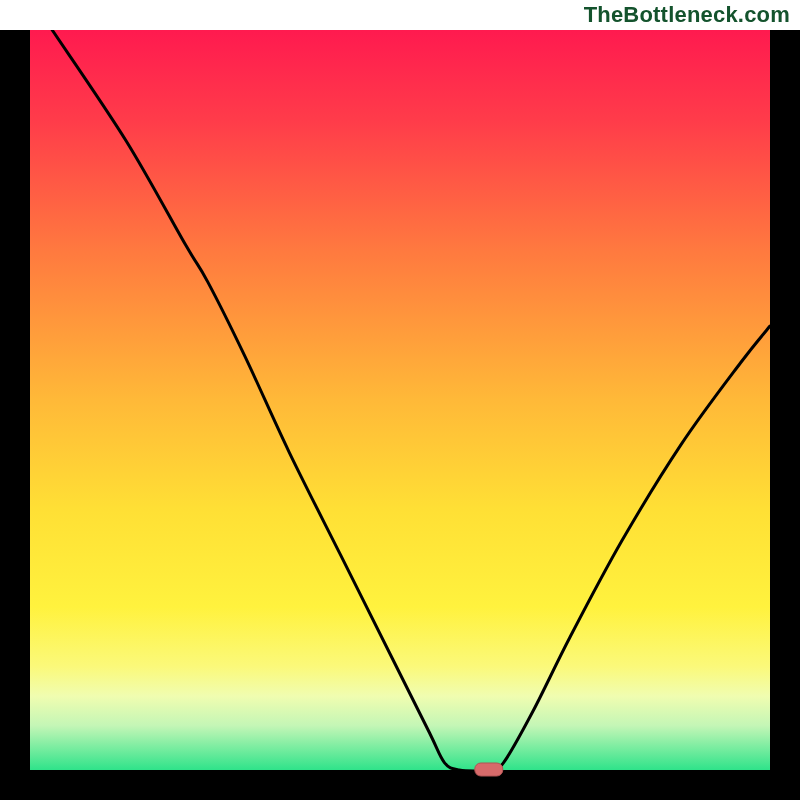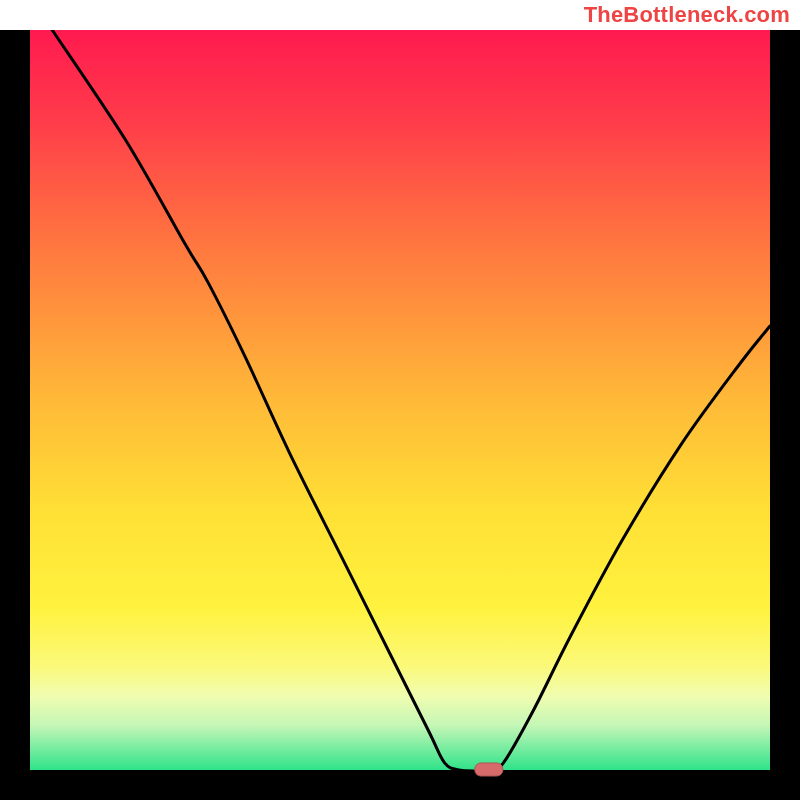--- a/index.html
+++ b/index.html
@@ -15,21 +15,21 @@
     width: 800px;
     height: 800px;
   }
   .watermark {
     position: absolute;
     top: 2px;
     right: 10px;
     font-family: Arial, Helvetica, sans-serif;
     font-size: 22px;
     font-weight: bold;
-    color: #ef4444;
+    color: #14532d;
     letter-spacing: 0.2px;
     z-index: 10;
   }
   svg.chart {
     position: absolute;
     top: 30px;
     left: 0;
     width: 800px;
     height: 770px;
     display: block;

